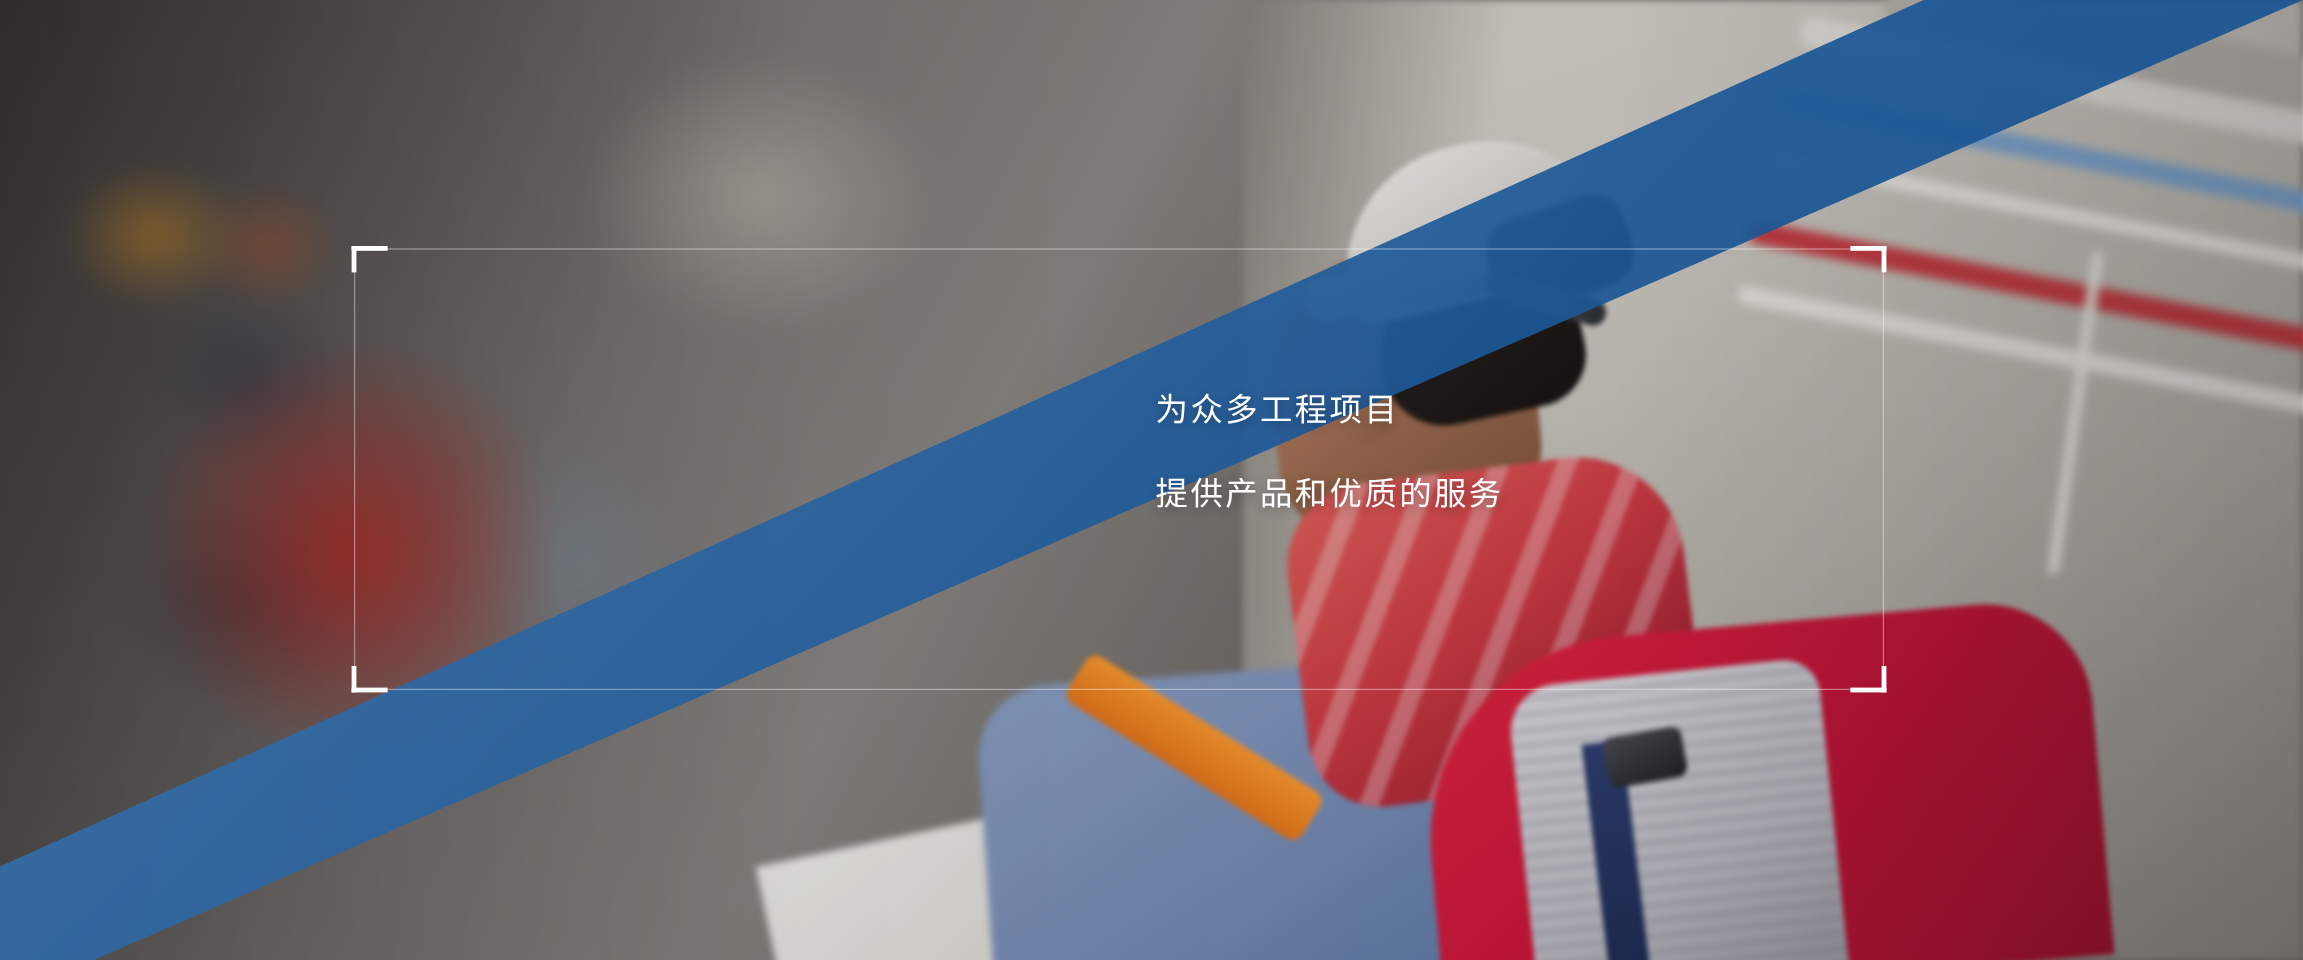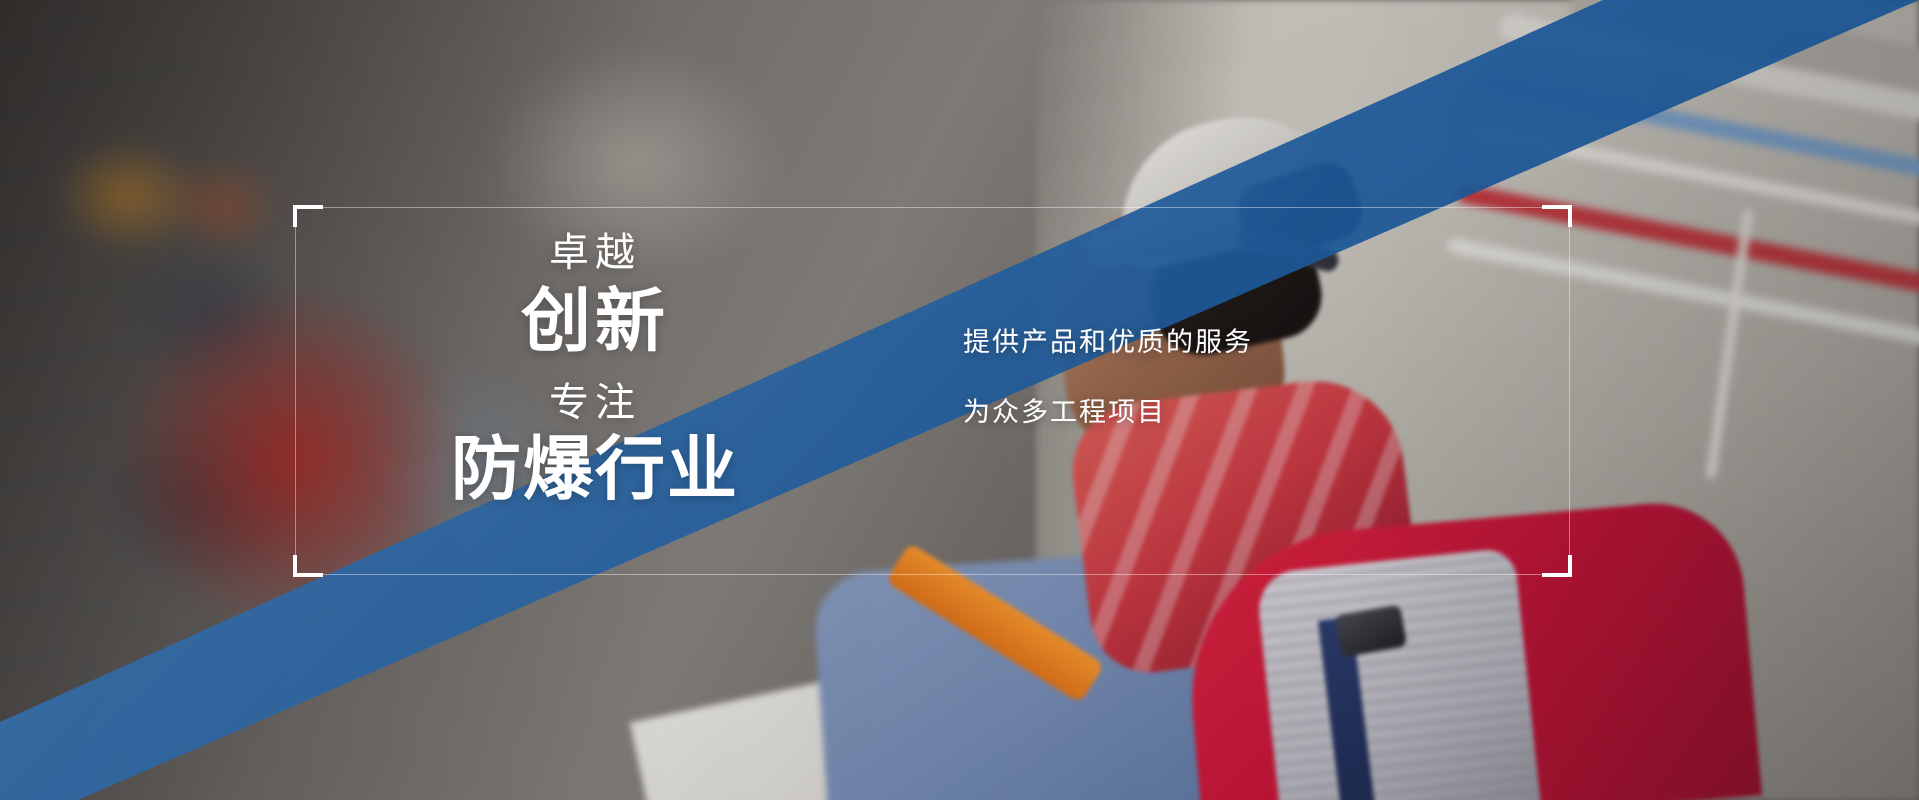--- a/index.html
+++ b/index.html
@@ -254,25 +254,19 @@
     <span class="corner bl">
         <i class="h"></i>
         <i class="v"></i>
       </span>
     <span class="corner br">
         <i class="h"></i>
         <i class="v"></i>
       </span>
   </div>
 
-  <div class="headline">
-    <div class="thin">卓越</div>
-    <div class="bold">创新</div>
-    <div class="thin two">专注</div>
-    <div class="bold two">防爆行业</div>
+
+  <div class="desc">
+    <p>为众多工程项目</p>
+    <p>提供产品和优质的服务</p>
   </div>
 
-  <div class="desc">
-    <p>提供产品和优质的服务</p>
-    <p>为众多工程项目</p>
-  </div>
-
 </div>
 
 </body></html>

